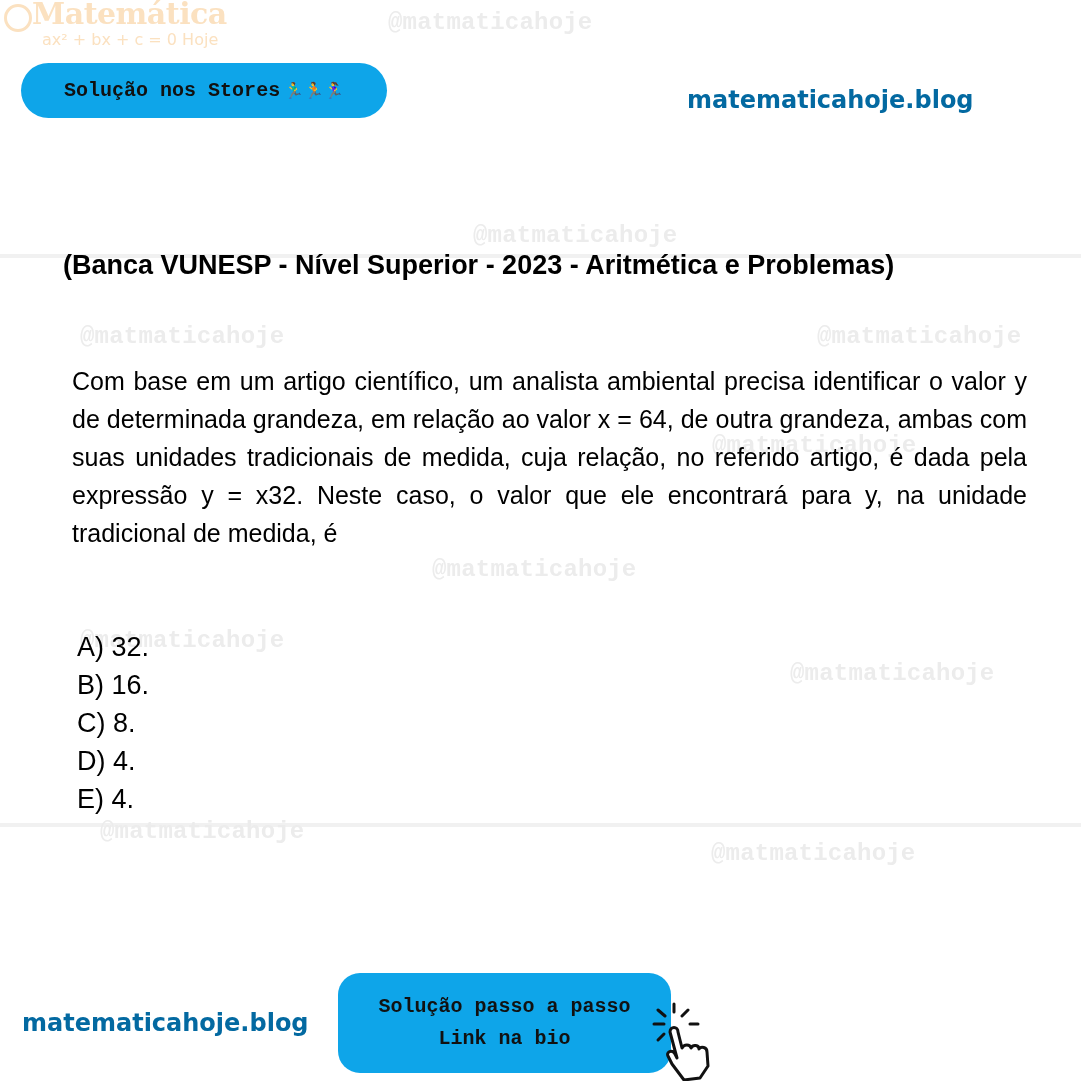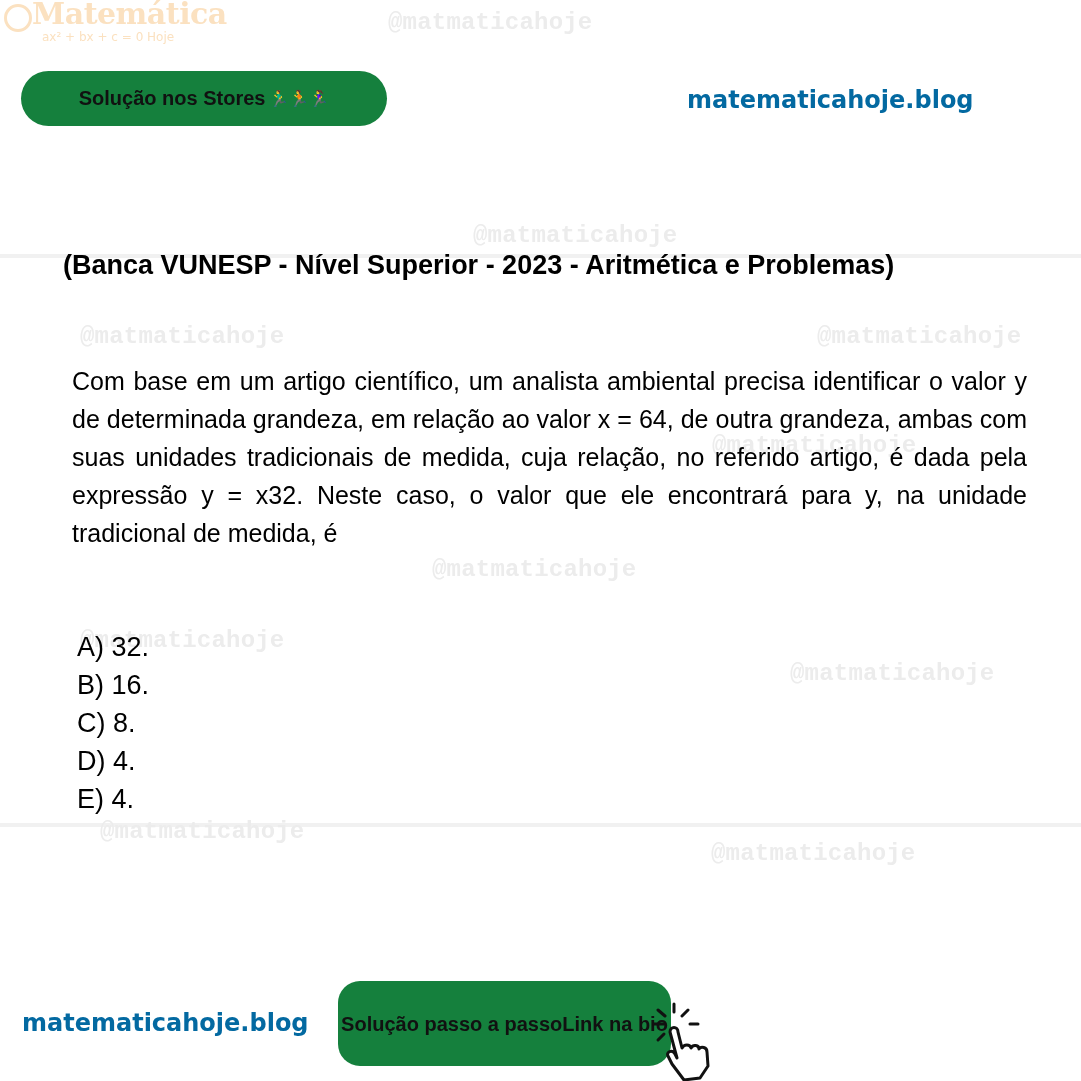--- a/index.html
+++ b/index.html
@@ -1,31 +1,31 @@
 <!DOCTYPE html>
 <html><head>
 <meta charset="utf-8">
 <style>
   html, body { margin:0; padding:0; }
   body { width:1081px; height:1081px; background:#ffffff; position:relative; overflow:hidden; font-family:"Liberation Sans", sans-serif; }
   .wm { position:absolute; font-family:Liberation Mono, monospace; font-weight:bold; font-size:24px; color:#ececec; white-space:nowrap; letter-spacing:0.2px; }
   .hline { position:absolute; left:0; width:1081px; height:4px; background:#f1f1f1; }
   .logo { position:absolute; left:2px; top:0px; width:230px; height:50px;text-align:center; }
   .logo-title { position:absolute; left:30px; top:-4px; font-family:"DejaVu Serif", serif; font-weight:bold; font-size:30px; color:#fbe1c0; letter-spacing:-0.5px; }
-  .logo-sub { position:absolute; left:40px; top:30px; font-family:"DejaVu Sans", sans-serif; font-size:12px; color:#fbe1c0; }
+  .logo-sub { position:absolute; left:40px; top:30px; font-family:"DejaVu Sans", sans-serif; font-size:16px; color:#fbe1c0; }
   .logo-pin { position:absolute; left:2px; top:4px; width:28px; height:28px; border-radius:50%; border:3px solid #fbe1c0; box-sizing:border-box; }
-  .pill { position:absolute; background:#15803d; color:#111; font-family:Liberation Sans, sans-serif; font-weight:bold; display:flex; align-items:center; justify-content:center;margin-top:8px; }
+  .pill { position:absolute; background:#0ea5e9; color:#111; font-family:Liberation Mono, monospace; font-weight:bold; display:flex; align-items:center; justify-content:center; }
   .pill-top { left:21px; top:63px; width:366px; height:55px; border-radius:28px; font-size:20px; }
   .runners { margin-left:4px; font-size:16px; }
   .blog { position:absolute; font-family:"DejaVu Sans", sans-serif; font-weight:bold; color:#0369a1; font-size:24px; white-space:nowrap; }
   .heading { position:absolute; left:63px; top:248px; width:955px; font-weight:bold; font-size:27px; line-height:34px; text-align:justify; text-align-last:left; color:#000; }
   .statement { position:absolute; left:72px; top:362px; width:955px; font-size:25px; line-height:38px; text-align:justify; color:#000; }
   .options { position:absolute; left:63px; top:628px; font-size:27px; line-height:38px; color:#000; }
   .options div { height:38px;margin-left:14px; }
-  .pill-bottom { left:338px; top:973px; width:333px; height:85px; border-radius:22px; font-size:20px; flex-direction:row; line-height:32px; }
+  .pill-bottom { left:338px; top:973px; width:333px; height:100px; border-radius:22px; font-size:20px; flex-direction:column; line-height:32px; }
   .hand { position:absolute; left:644px; top:1002px; width:84px; height:79px; }
 </style>
 </head>
 <body>
 
 <div class="hline" style="top:254px;"></div>
 <div class="hline" style="top:823px;"></div>
 
 <div class="wm" style="left:388px; top:9px;">@matmaticahoje</div>
 <div class="wm" style="left:473px; top:222px;">@matmaticahoje</div>

